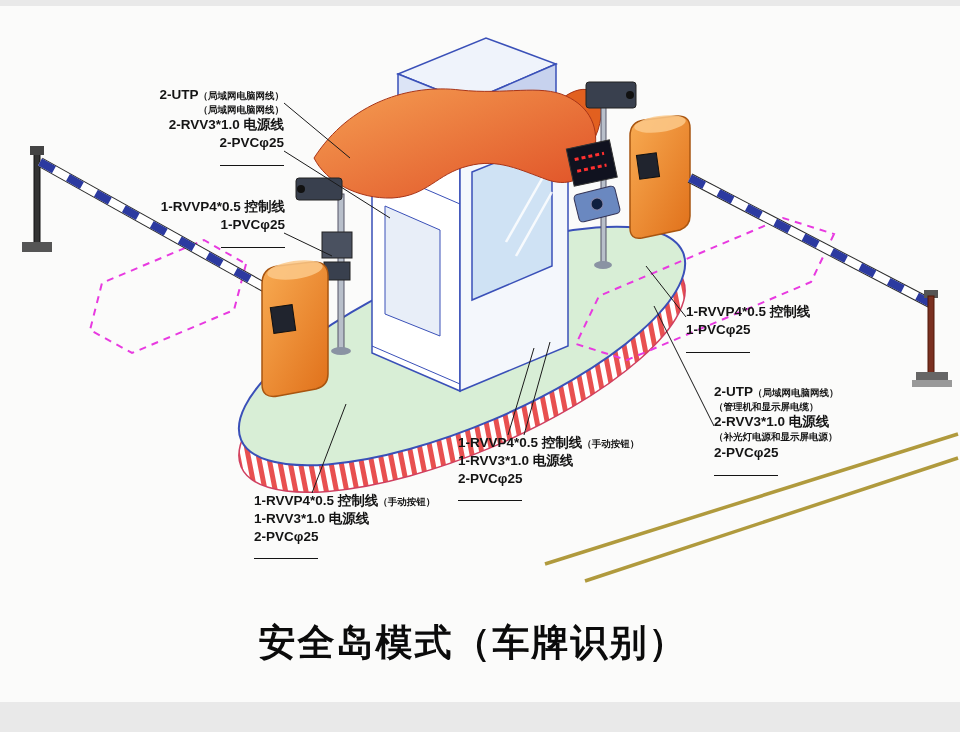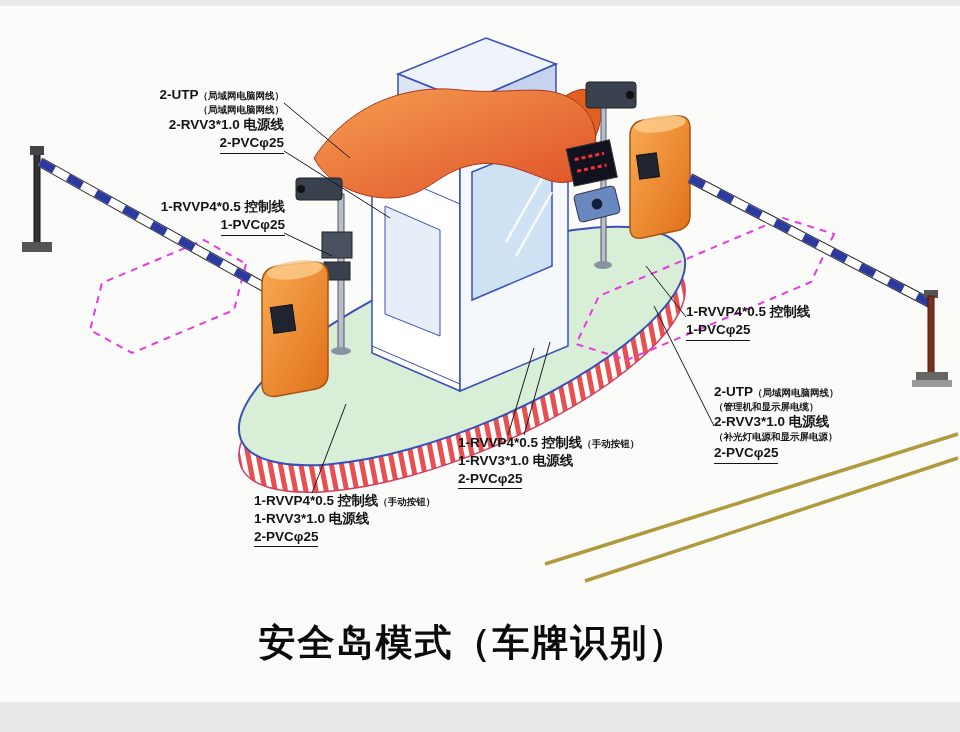--- a/index.html
+++ b/index.html
@@ -8,21 +8,21 @@
     background:#fbfbfa;overflow:hidden;
     font-family:"Liberation Sans","DejaVu Sans",sans-serif;
   }
   svg{position:absolute;left:0;top:0;}
   .lbl{
     position:absolute;color:#141414;font-size:13.5px;font-weight:700;
     line-height:1.32;white-space:nowrap;
   }
   .lbl .ln{display:block;}
   .lbl .sm{font-size:9.5px;font-weight:600;}
-  .ul{border-bottom:1.6px solid #141414;padding-bottom:1px;display:inline-block;}
+  .ul{border-bottom:1.6px solid #141414;padding-bottom:13px;display:inline-block;}
   .g1{left:60px;top:80px;width:224px;text-align:right;}
   .g2{left:95px;top:192px;width:190px;text-align:right;}
   .g3{left:686px;top:297px;}
   .g4{left:714px;top:377px;}
   .g5{left:458px;top:428px;}
   .g6{left:254px;top:486px;}
   .title{
     position:absolute;left:0;right:14px;top:612px;text-align:center;
     font-size:37px;font-weight:700;color:#0b0b0b;letter-spacing:2px;
   }

